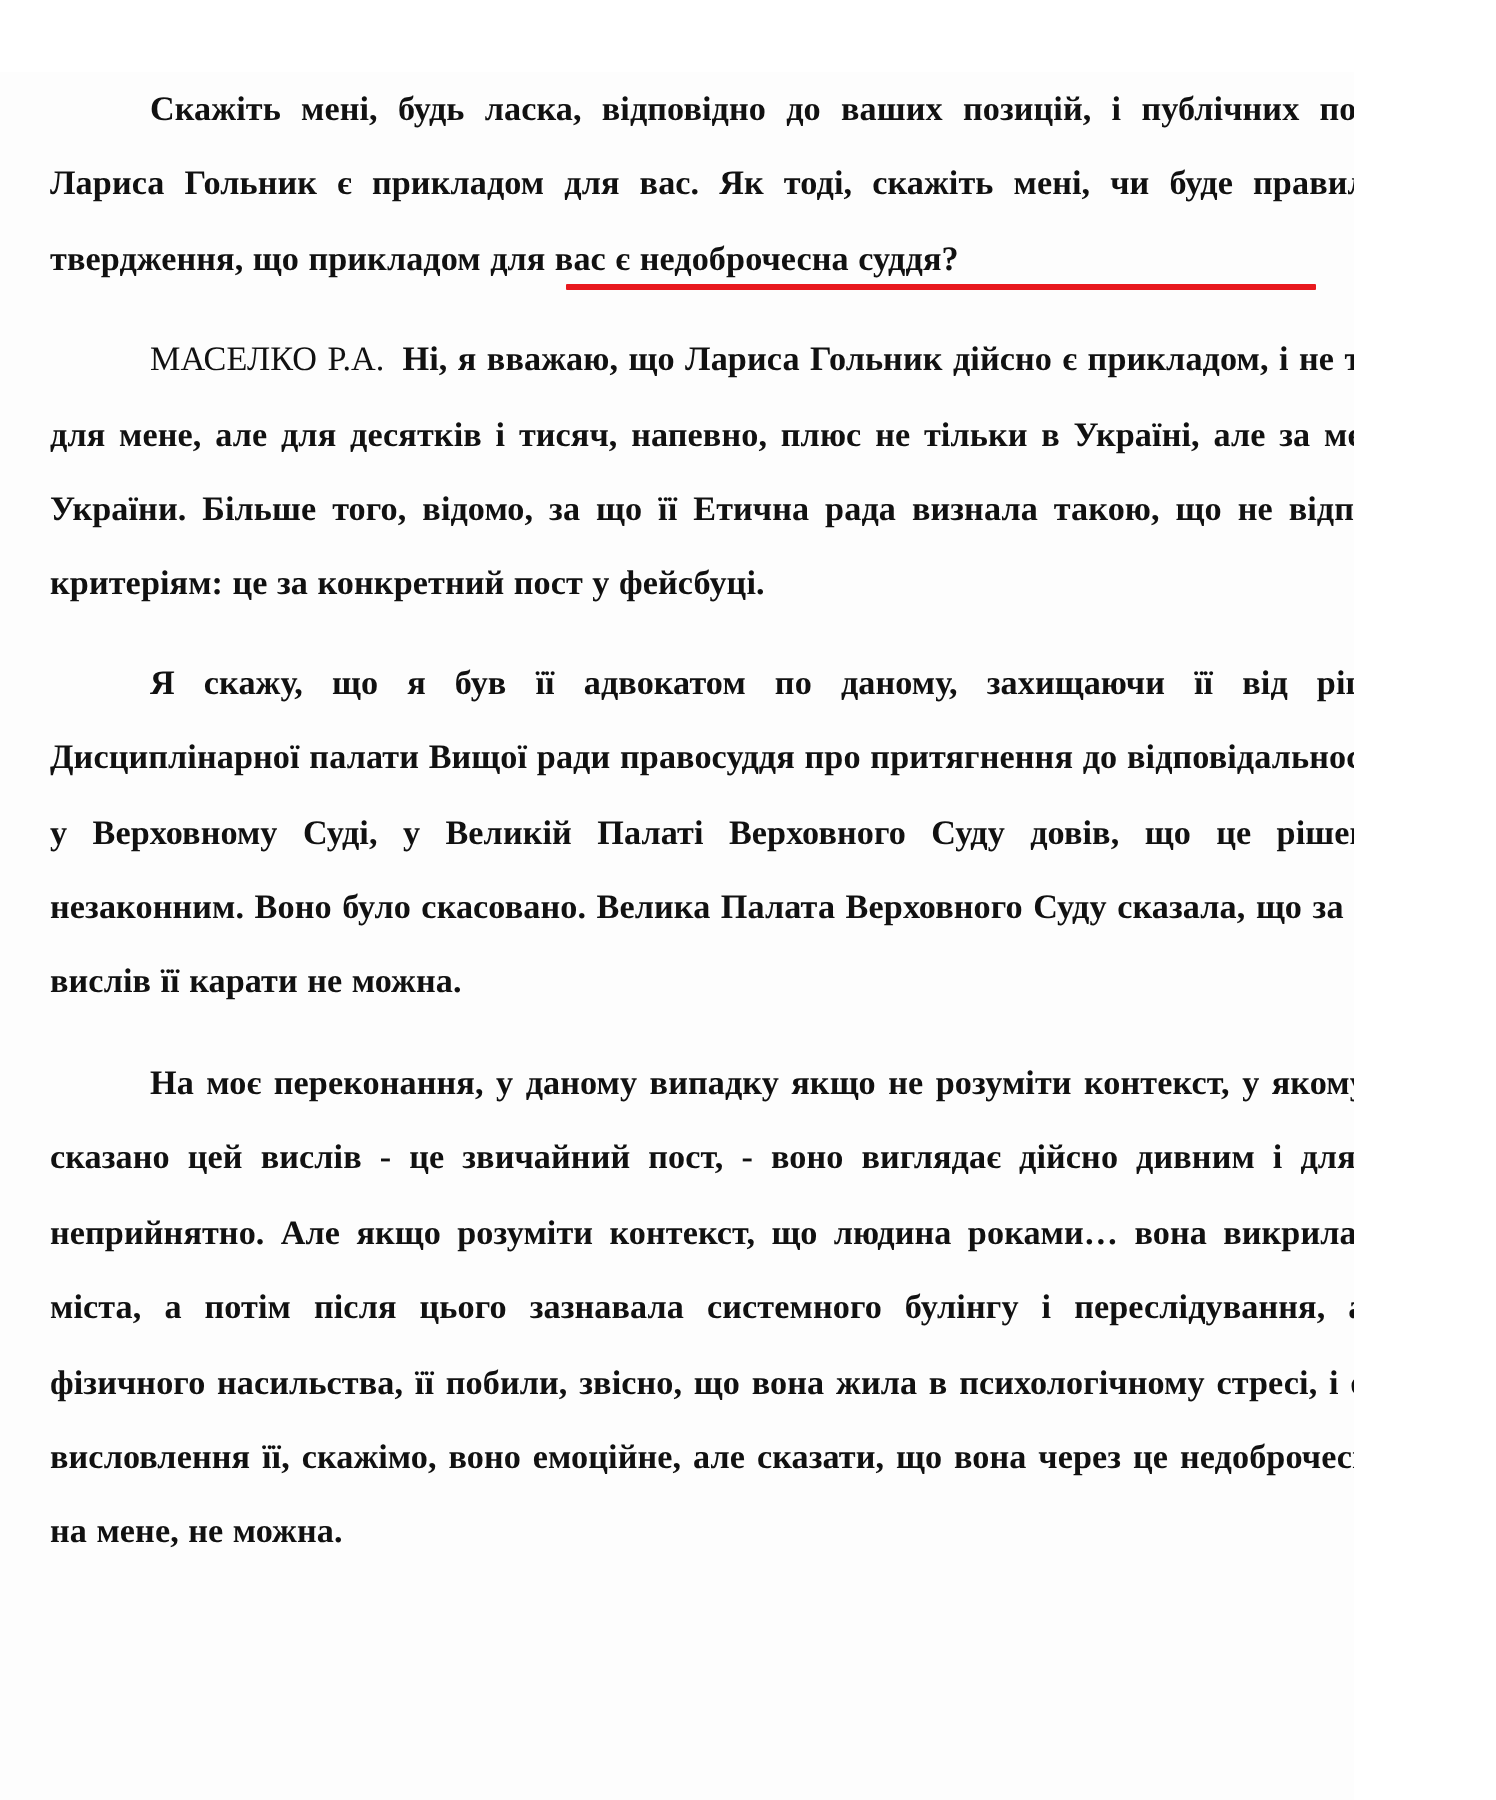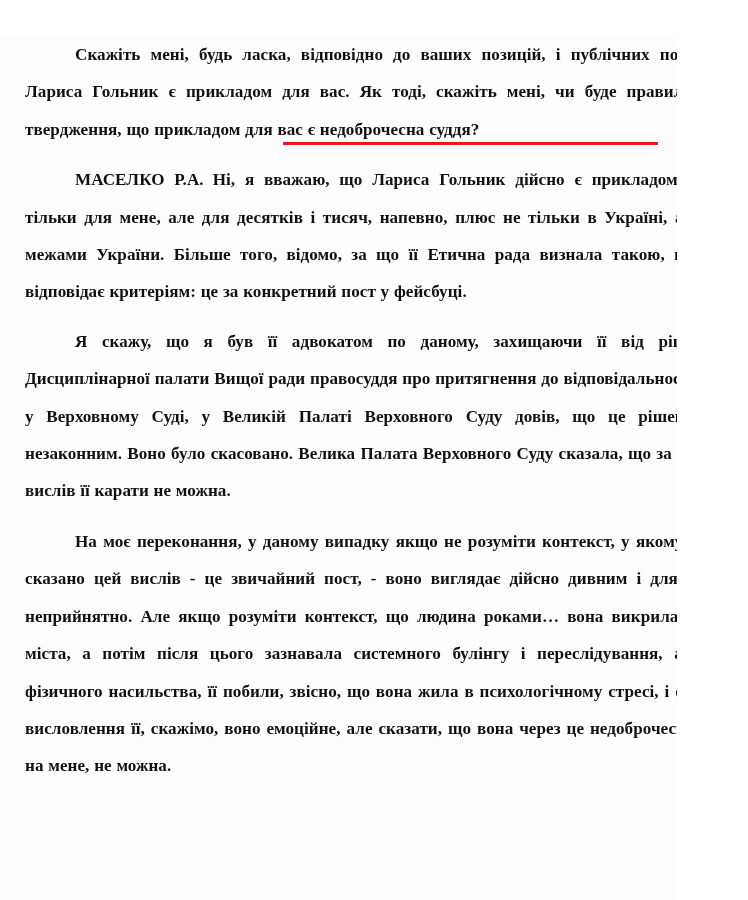--- a/index.html
+++ b/index.html
@@ -46,21 +46,21 @@
   .para:last-child {
     margin-bottom: 0;
   }
   .para.p1 { margin-bottom: 13px; }
   .para.p2 { margin-bottom: 12px; }
   .para.p3 { margin-bottom: 13px; }
   .para.p4 { margin-bottom: 12px; }
 
   
   .speaker {
-    font-weight: 700;
+    font-weight: 400;
     white-space: nowrap;
   }
   .speaker-gap {
     display: inline-block;
     width: 9px;
   }
   .redline-mark {
     position: absolute;
     background: #e8191e;
     height: 3px;

